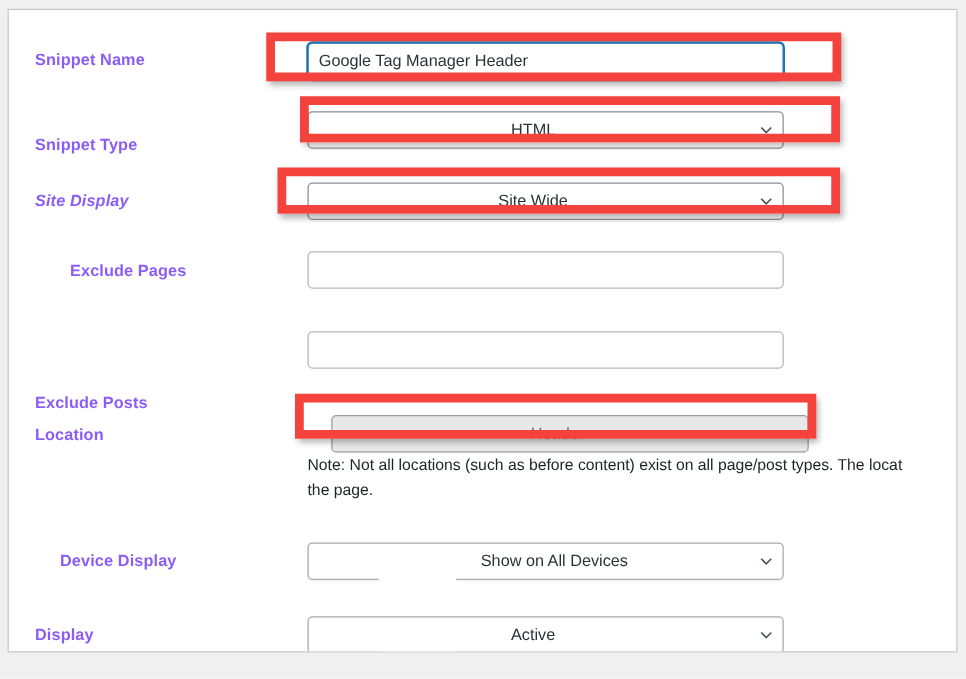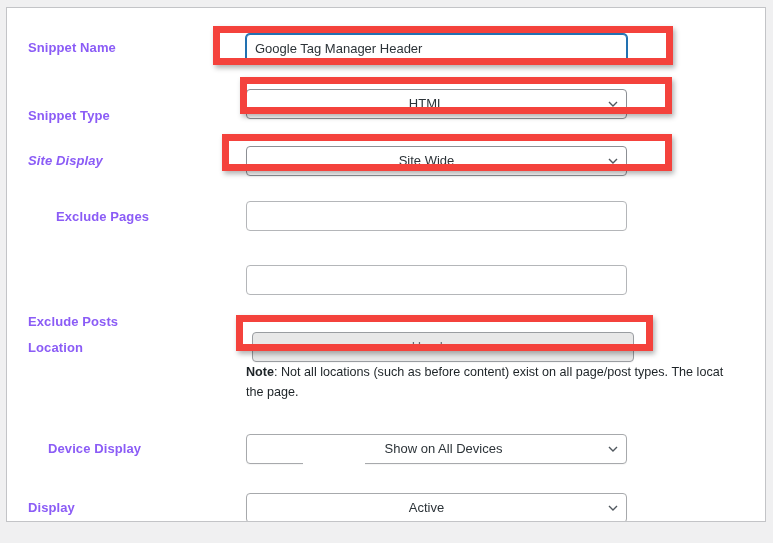--- a/index.html
+++ b/index.html
@@ -106,21 +106,21 @@
     width: 560px;
     font-size: 12.6px;
     line-height: 20px;
     color: #1d2327;
     white-space: nowrap;
   }
   #note .note-l2 {
     display: block;
     white-space: nowrap;
   }
-  #note b { font-weight: bold; }
+  #note b { font-weight: normal; }
 
   
   .hl {
     position: absolute;
     box-sizing: border-box;
     border: 7px solid #f4423c;
     z-index: 10;
     box-shadow: 2px 3px 5px rgba(0,0,0,0.30);
     pointer-events: none;
   }
@@ -164,21 +164,21 @@
     <div class="ctl empty" style="top:-7px; border-color:#b4b6b9;" title=""></div>
   </div>
 
   <div class="row" style="top:264px;">
     <div class="f-label" style="top:0px;margin-top:41px;">Exclude Posts</div>
     <div class="ctl empty" style="top:-7px; border-color:#b4b6b9;" title=""></div>
   </div>
 
   <div class="row" style="top:331px;">
     <div class="f-label" style="top:0px;">Location</div>
-    <div class="ctl select disabled" style="top:-7px; left:245px; width:382px;">
+    <div class="ctl select disabled" style="top:-7px; left:258px; width:382px;">
       <span>Header</span>
       <span class="chev">
         <svg viewBox="0 0 10 10" width="10" height="10">
             <path d="M1 3 L5 7 L9 3" fill="none" stroke="#50575e" stroke-width="1.4"></path>
           </svg>
       </span>
     </div>
   </div>
 
   <div id="note">

